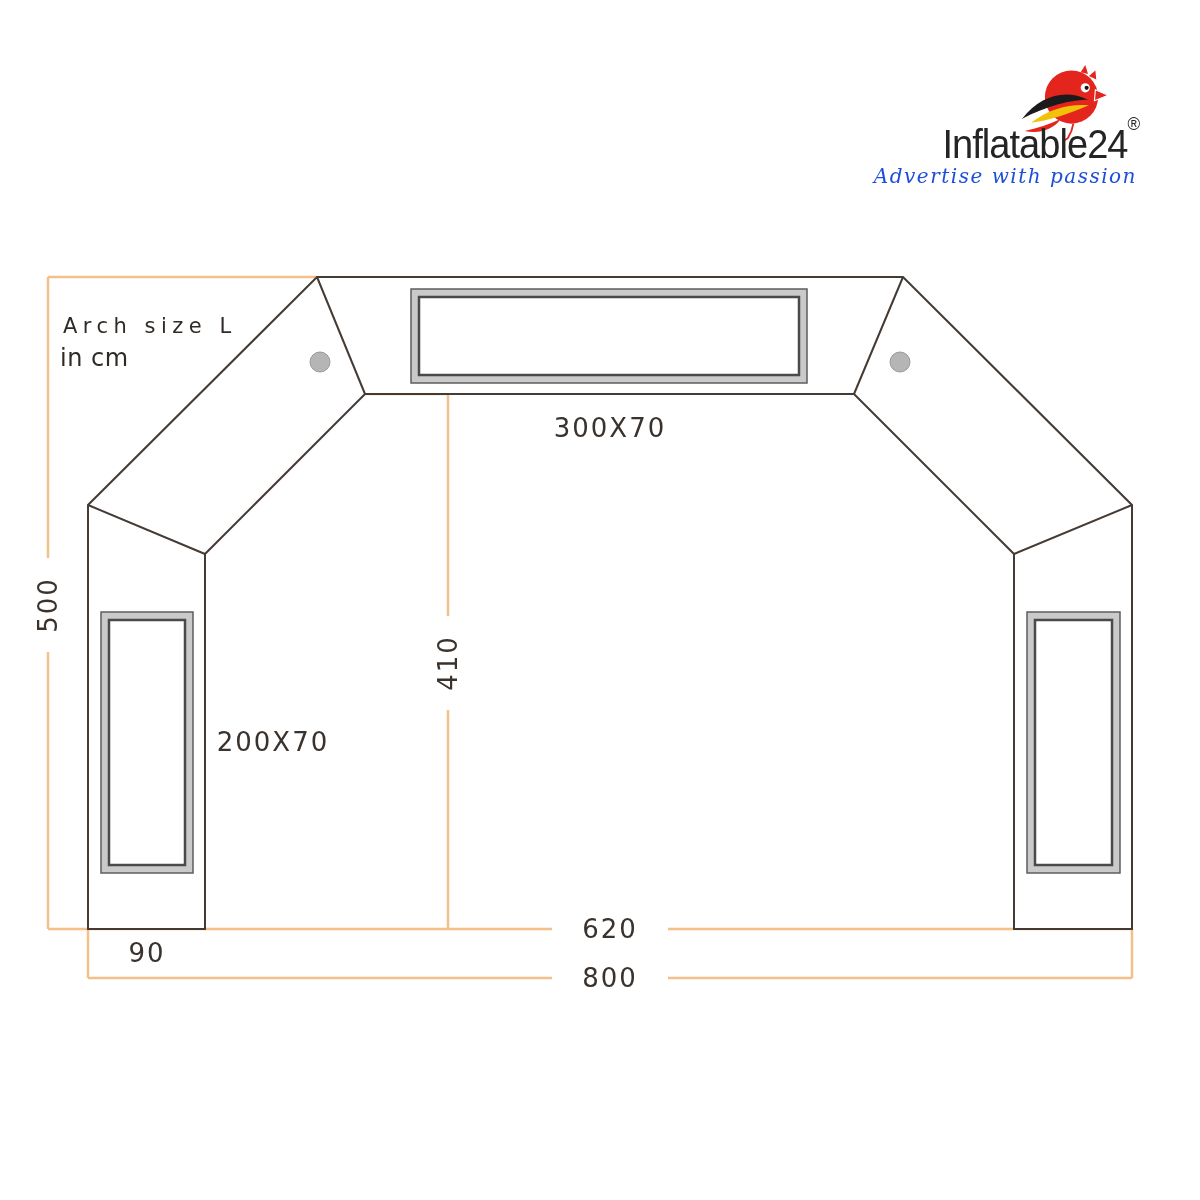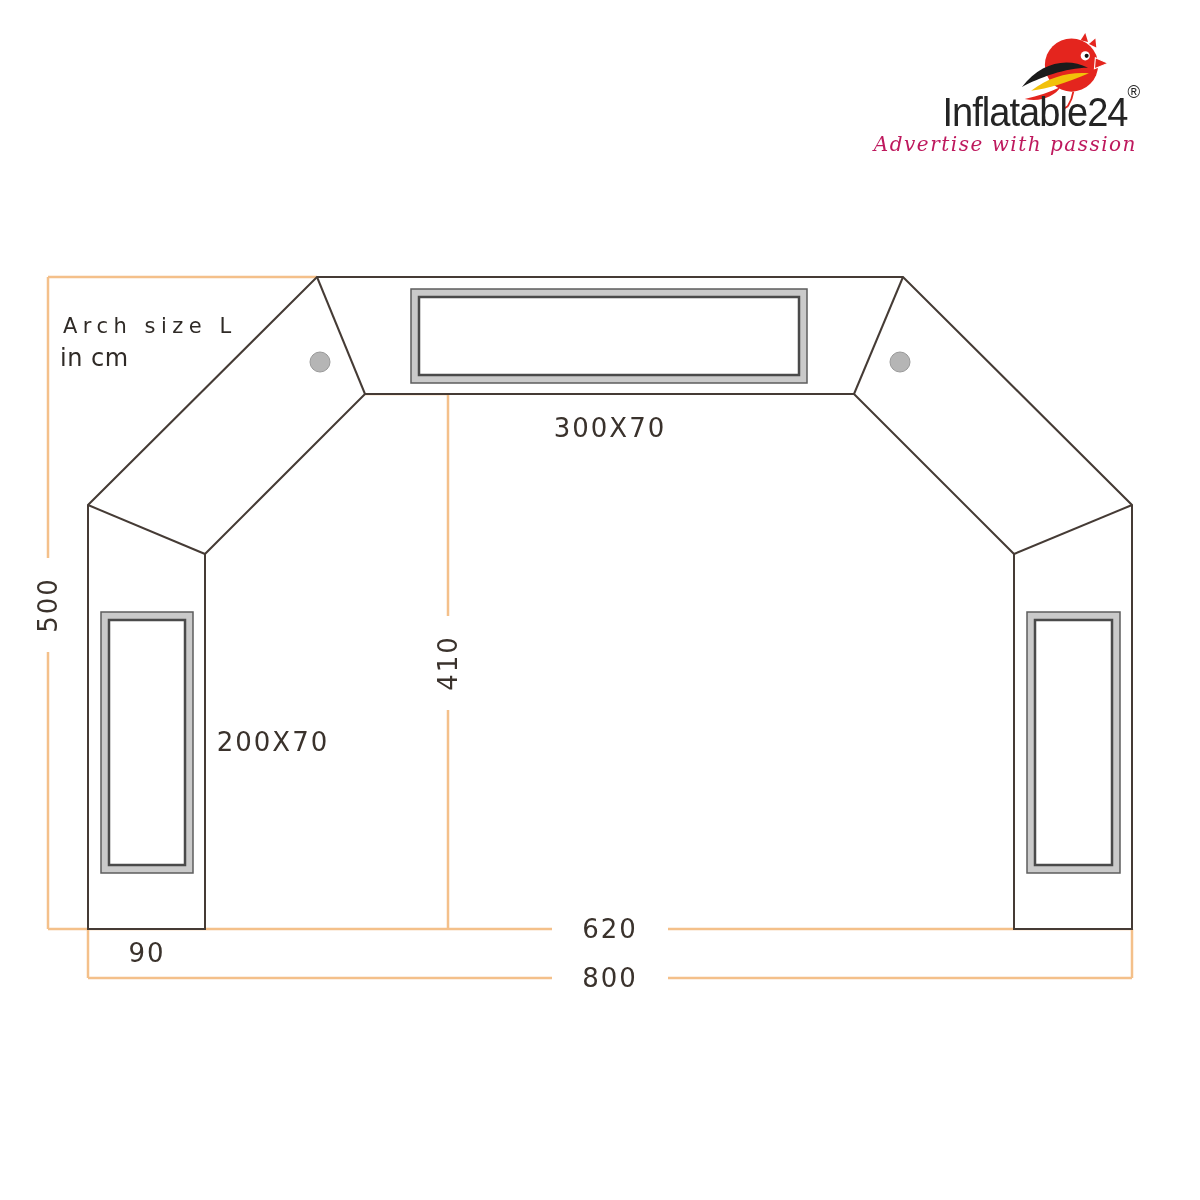--- a/index.html
+++ b/index.html
@@ -12,28 +12,28 @@
   .outline-fill{stroke:#453b35;stroke-width:2;fill:#ffffff;}
   .dim{stroke:#f4c08a;stroke-width:2.5;fill:none;}
   .banner-outer{fill:#cacaca;stroke:#5d5d5d;stroke-width:1.5;}
   .banner-inner{fill:#ffffff;stroke:#4a4a4a;stroke-width:2.5;}
   .vent{fill:#b5b5b5;stroke:#9a9a9a;stroke-width:1;}
   .lbl{fill:#3a322c;font-size:26px;letter-spacing:2px;font-family:"DejaVu Sans","Liberation Sans",sans-serif;}
   .title1{fill:#2f2a26;font-size:21px;letter-spacing:5.5px;font-family:"DejaVu Sans","Liberation Sans",sans-serif;}
   .title2{fill:#2f2a26;font-size:24px;letter-spacing:.5px;font-family:"DejaVu Sans","Liberation Sans",sans-serif;}
 
   
-  #logo{position:absolute;left:900px;top:24px;width:245px;height:140px;}
+  #logo{position:absolute;left:900px;top:56px;width:245px;height:140px;}
   #logo .brand-row{position:absolute;right:5px;top:58px;white-space:nowrap;
       font-family:"Liberation Sans","DejaVu Sans",sans-serif;font-weight:300;
       font-size:40px;letter-spacing:-1px;color:#242424;transform:scaleX(.95);transform-origin:right;}
   #logo .reg{font-size:18px;vertical-align:28px;letter-spacing:0;color:#242424;}
   #logo .tagline{position:absolute;right:8px;top:108px;white-space:nowrap;
       font-family:"DejaVu Serif","Liberation Serif",serif;font-style:italic;
-      font-size:20px;letter-spacing:1.5px;color:#be185d;}
+      font-size:20px;letter-spacing:1.5px;color:#1d4ed8;}
   #bird{position:absolute;left:120px;top:8px;}
 </style>
 </head>
 <body>
 
 <div id="canvas">
 
   <svg width="1200" height="1200" viewBox="0 0 1200 1200">
 
     <g>

